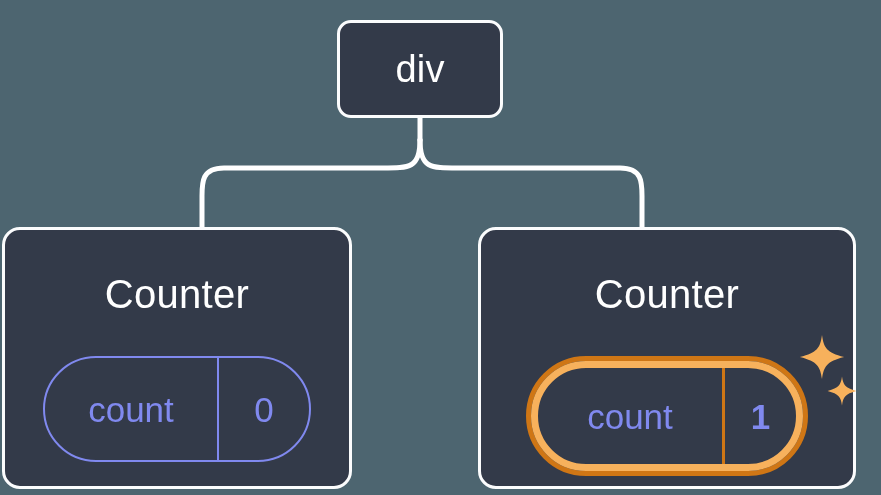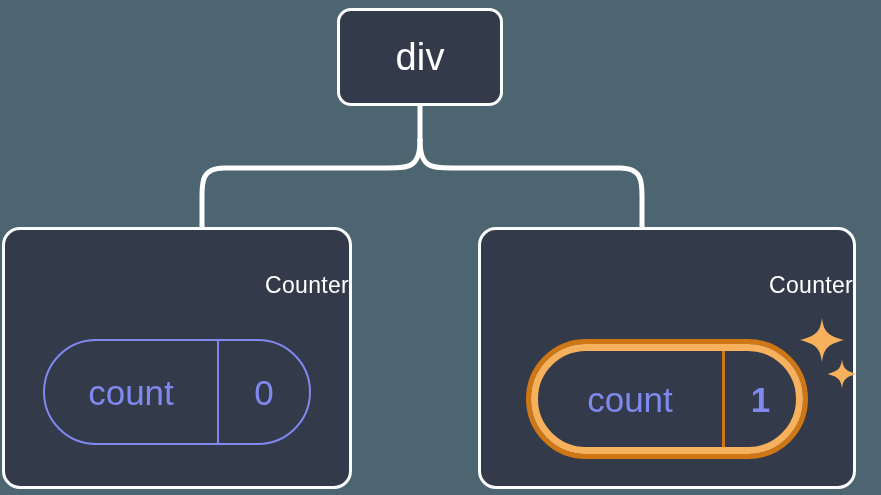--- a/index.html
+++ b/index.html
@@ -31,21 +31,21 @@
     position: absolute;
     box-sizing: border-box;
     background: #333a49;
     border: 3px solid #fbfcfd;
     border-radius: 14px;
   }
 
   
   #node-root {
     left: 337px;
-    top: 8px;
+    top: 20px;
     width: 166px;
     height: 98px;
     display: flex;
     align-items: center;
     justify-content: center;
   }
   #node-root .node-title {
     color: #ffffff;
     font-size: 38px;
     font-weight: 300;
@@ -59,23 +59,23 @@
     height: 262px;
     border-radius: 18px;
     padding-top: 44px;
     box-sizing: border-box;
   }
   #node-left  { left: 2px;   width: 350px; }
   #node-right { left: 478px; width: 378px; }
 
   .node-child .node-title {
     display: block;
-    text-align: right;
+    text-align: center;
     color: #ffffff;
-    font-size: 23px;
+    font-size: 40px;
     font-weight: 300;
     letter-spacing: 0.3px;
     line-height: 1;
   }
 
   
   .pill-wrap {
     position: relative;
     display: flex;
     justify-content: center;

